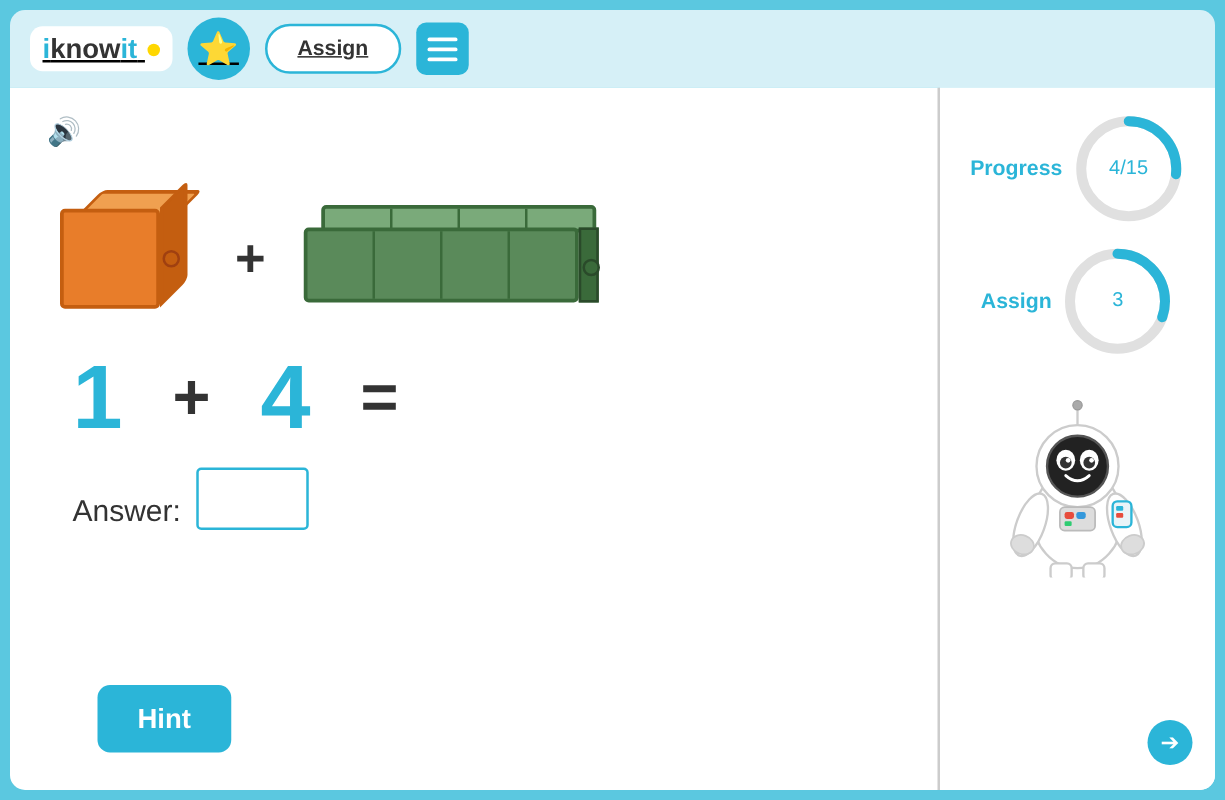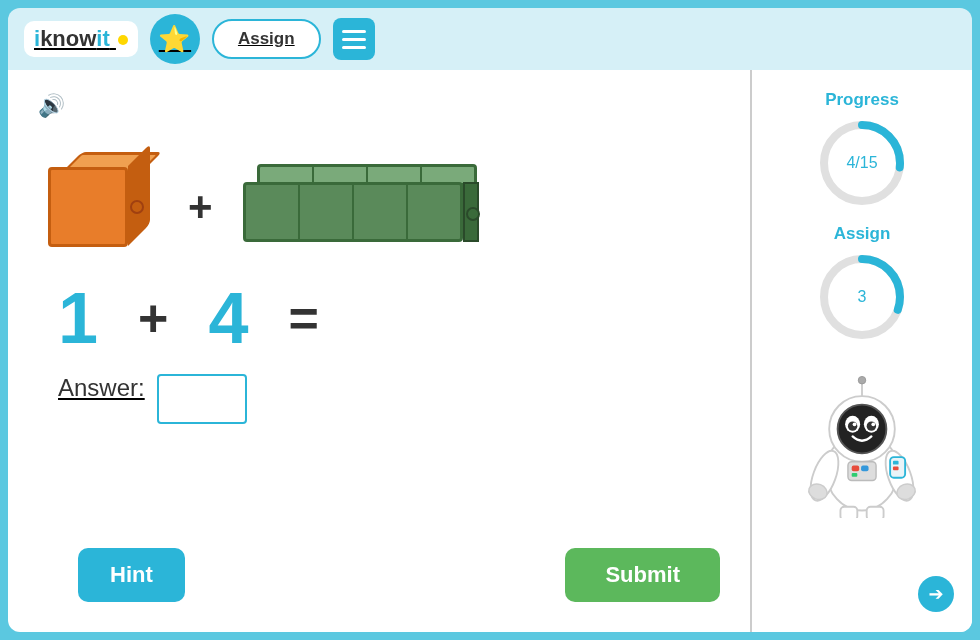--- a/index.html
+++ b/index.html
@@ -307,24 +307,23 @@
 
     .equals-sign {
       font-size: 52px;
       font-weight: bold;
       color: #333;
     }
 
     
     .answer-area {
       display: flex;
-      align-items: flex-start;
+      align-items: flex-end;
       gap: 12px;
       padding: 0 20px;
-      text-decoration: underline;
     }
 
     .answer-label {
       font-size: 24px;
       color: #333;
       font-weight: normal;
     }
 
     .answer-input {
       width: 90px;
@@ -374,21 +373,20 @@
       background: white;
       display: flex;
       flex-direction: column;
       align-items: center;
       padding: 20px 10px;
       gap: 16px;
     }
 
     .progress-section {
       display: flex;
-      flex-direction: column;
       align-items: center;
       gap: 8px;
     }
 
     .section-label {
       font-size: 17px;
       font-weight: bold;
       color: #2bb5d8;
     }
 
@@ -520,21 +518,20 @@
         <span class="equals-sign">=</span>
       </div>
 
       <div class="answer-area">
         <span class="answer-label">Answer:</span>
         <input class="answer-input" type="text" style="">
       </div>
 
       <div class="bottom-buttons">
         <button class="hint-btn">Hint</button>
-        <button class="submit-btn">Submit</button>
       </div>
     </div>
 
     <div class="right-panel">
 
       <div class="progress-section">
         <span class="section-label">Progress</span>
         <div class="circle-progress">
           <svg viewBox="0 0 90 90">
             <circle cx="45" cy="45" r="38" fill="none" stroke="#e0e0e0" stroke-width="8"></circle>

